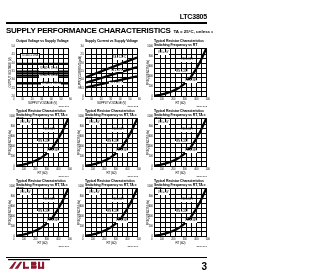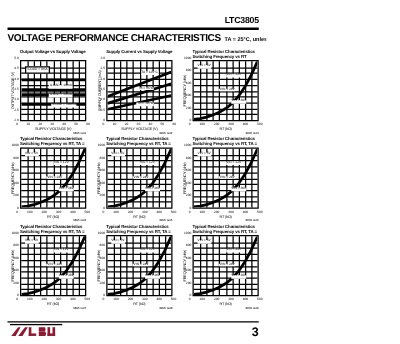--- a/index.html
+++ b/index.html
@@ -142,21 +142,21 @@
 </style>
 </head>
 <body>
 
 <div class="page">
 
   <div class="hdr-part">LTC3805</div>
   <div class="hdr-rule"></div>
 
   <div class="sec-title">
-    <span>VOLTAGE PERFORMANCE CHARACTERISTICS</span><span class="cond">TA = 25°C, unless otherwise noted.</span>
+    <span>SUPPLY PERFORMANCE CHARACTERISTICS</span><span class="cond">TA = 25°C, unless otherwise noted.</span>
   </div>
 
   <div class="plots">
       <div class="plot">
         <div class="plot-title">
           <div>Output Voltage vs Supply Voltage</div>
           <div></div>
         </div>
         <div class="plot-body">
           <div class="frame">

